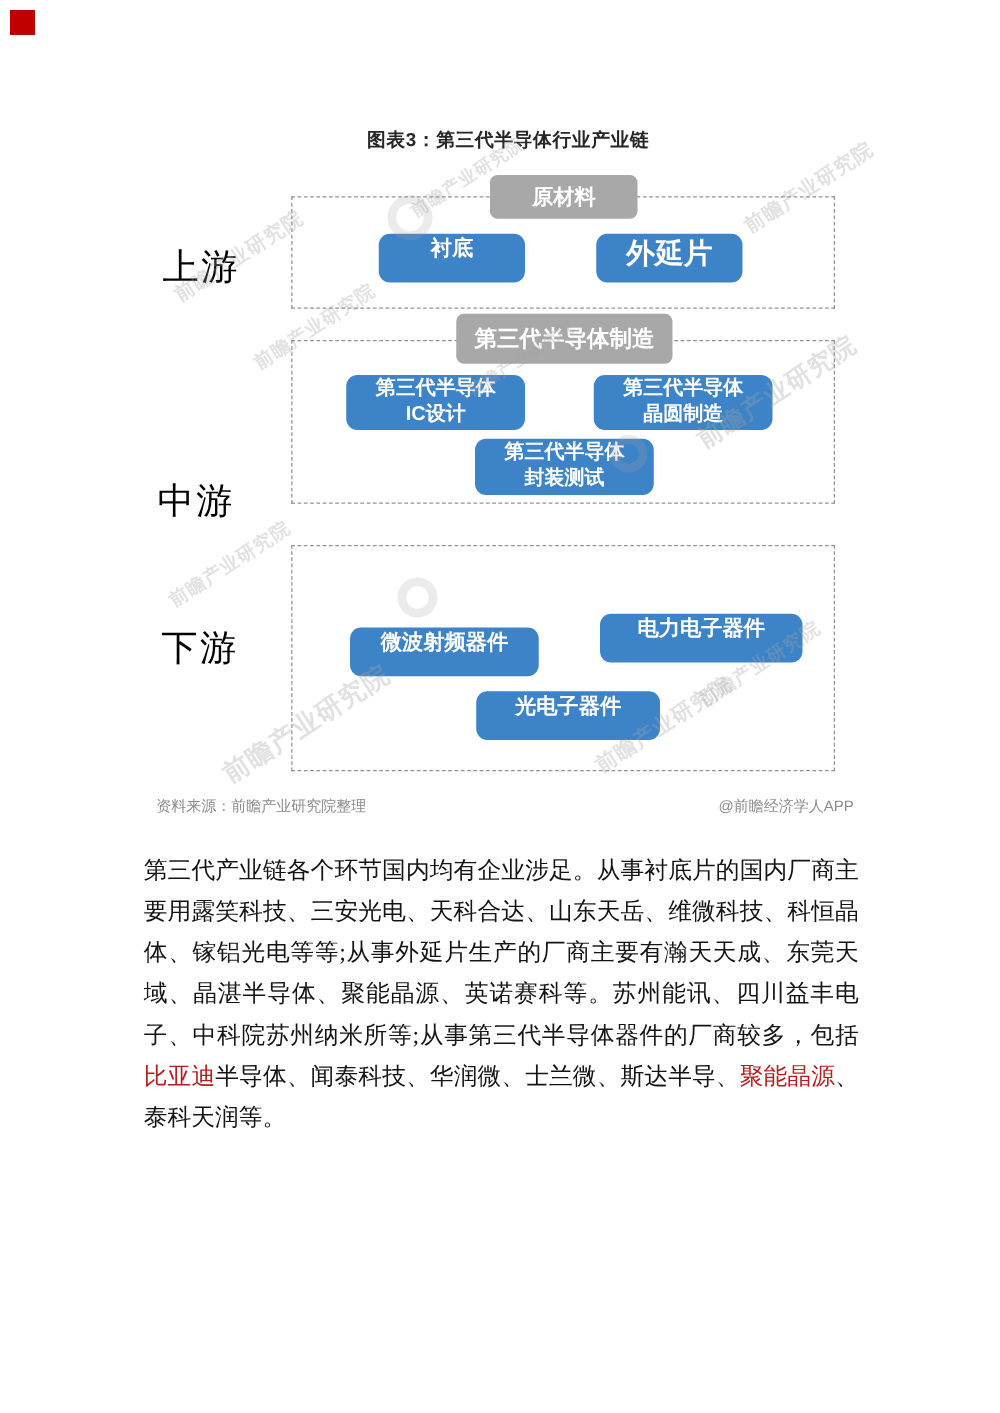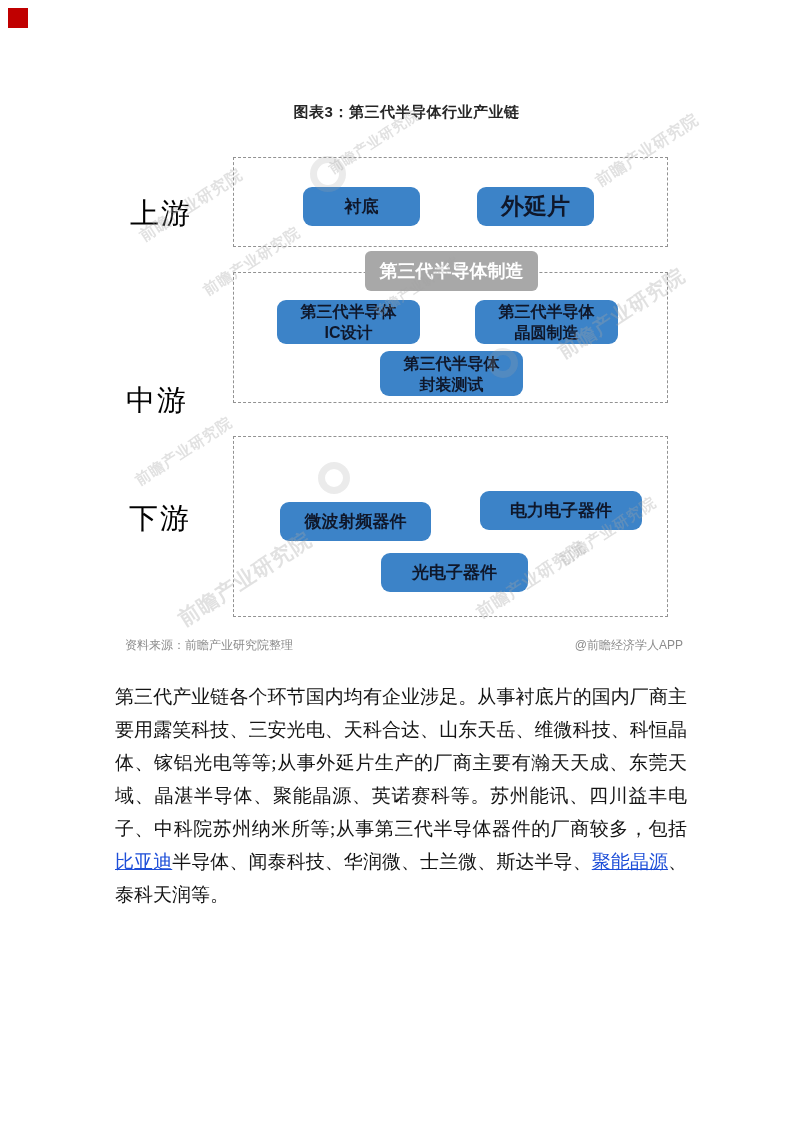--- a/index.html
+++ b/index.html
@@ -19,22 +19,22 @@
   .dash-down { left:233px; top:436px; width:435px; height:181px; }
 
   
   .hdr { position:absolute; background:#a8a8a8; border-radius:6px; color:#fff; font-weight:bold;
          display:flex; align-items:center; justify-content:center; z-index:2; text-align:center; }
   .hdr-up   { left:392px; top:140px; width:118px; height:35px; font-size:17px; }
   .hdr-mid  { left:365px; top:251px; width:173px; height:40px; font-size:18px; }
   .hdr-down { left:365px; top:416px; width:173px; height:40px; font-size:17px; }
 
   
-  .node { position:absolute; background:#3c83c8; border-radius:9px; color:#0f172a; font-weight:bold;
-          display:flex; flex-direction:column; align-items:center; justify-content:center;
+  .node { position:absolute; background:#3c83c8; border-radius:9px; color:#ffffff; font-weight:bold;
+          display:flex; flex-direction:column; align-items:center; justify-content:flex-start;
           text-align:center; z-index:2; }
   .node span { display:block; }
   .n-chendi   { left:303px; top:187px; width:117px; height:39px; font-size:17px; }
   .n-waiyan   { left:477px; top:187px; width:117px; height:39px; font-size:23px; }
   .n-ic       { left:277px; top:300px; width:143px; height:44px; font-size:16px; line-height:21px; }
   .n-jingyuan { left:475px; top:300px; width:143px; height:44px; font-size:16px; line-height:21px; }
   .n-fengzhuang{ left:380px; top:351px; width:143px; height:45px; font-size:16px; line-height:21px; }
   .n-weibo    { left:280px; top:491px; width:151px; height:39px; font-size:17px;margin-top:11px; }
   .n-dianli   { left:480px; top:491px; width:162px; height:39px; font-size:17px; }
   .n-guang    { left:381px; top:553px; width:147px; height:39px; font-size:17px; }
@@ -53,21 +53,21 @@
              border:7px solid rgba(165,165,165,0.22); pointer-events:none; }
 
   
   .fig-footer { position:absolute; left:125px; top:637px; width:558px; display:flex;
                 justify-content:space-between; font-size:12px; color:#8c8c8c; }
 
   
   .body-text { position:absolute; left:115px; top:680px; width:572px;
                font-family:"Liberation Serif", serif; font-size:19px; line-height:33px;
                color:#141414; text-align:justify; }
-  .body-text .doc-link { color:#1d4ed8; text-decoration:underline; cursor:pointer; }
+  .body-text .doc-link { color:#b91c1c; cursor:pointer; }
 </style>
 </head>
 <body>
 
 <div class="page">
 
   <div class="corner-marker"></div>
 
   <div class="fig-title">图表3：第三代半导体行业产业链</div>
 
@@ -80,20 +80,21 @@
   <div class="wm" style="left:548px; top:300px; font-size:20px;">前瞻产业研究院</div>
   <div class="wm-ring" style="left:488px; top:348px; width:30px; height:30px;"></div>
   <div class="wm" style="left:128px; top:442px; font-size:15px;">前瞻产业研究院</div>
   <div class="wm-ring" style="left:318px; top:462px; width:32px; height:32px;"></div>
   <div class="wm" style="left:552px; top:522px; font-size:15px;">前瞻产业研究院</div>
   <div class="wm" style="left:168px; top:565px; font-size:21px;">前瞻产业研究院</div>
   <div class="wm" style="left:468px; top:568px; font-size:17px;">前瞻产业研究院</div>
 
   <div class="dash dash-up"></div>
   <div class="tier-label tl-up">上游</div>
+  <div class="hdr hdr-up">原材料</div>
   <div class="node n-chendi">
     <span>衬底</span>
   </div>
   <div class="node n-waiyan">
     <span>外延片</span>
   </div>
 
   <div class="dash dash-mid"></div>
   <div class="tier-label tl-mid">中游</div>
   <div class="hdr hdr-mid">第三代半导体制造</div>

